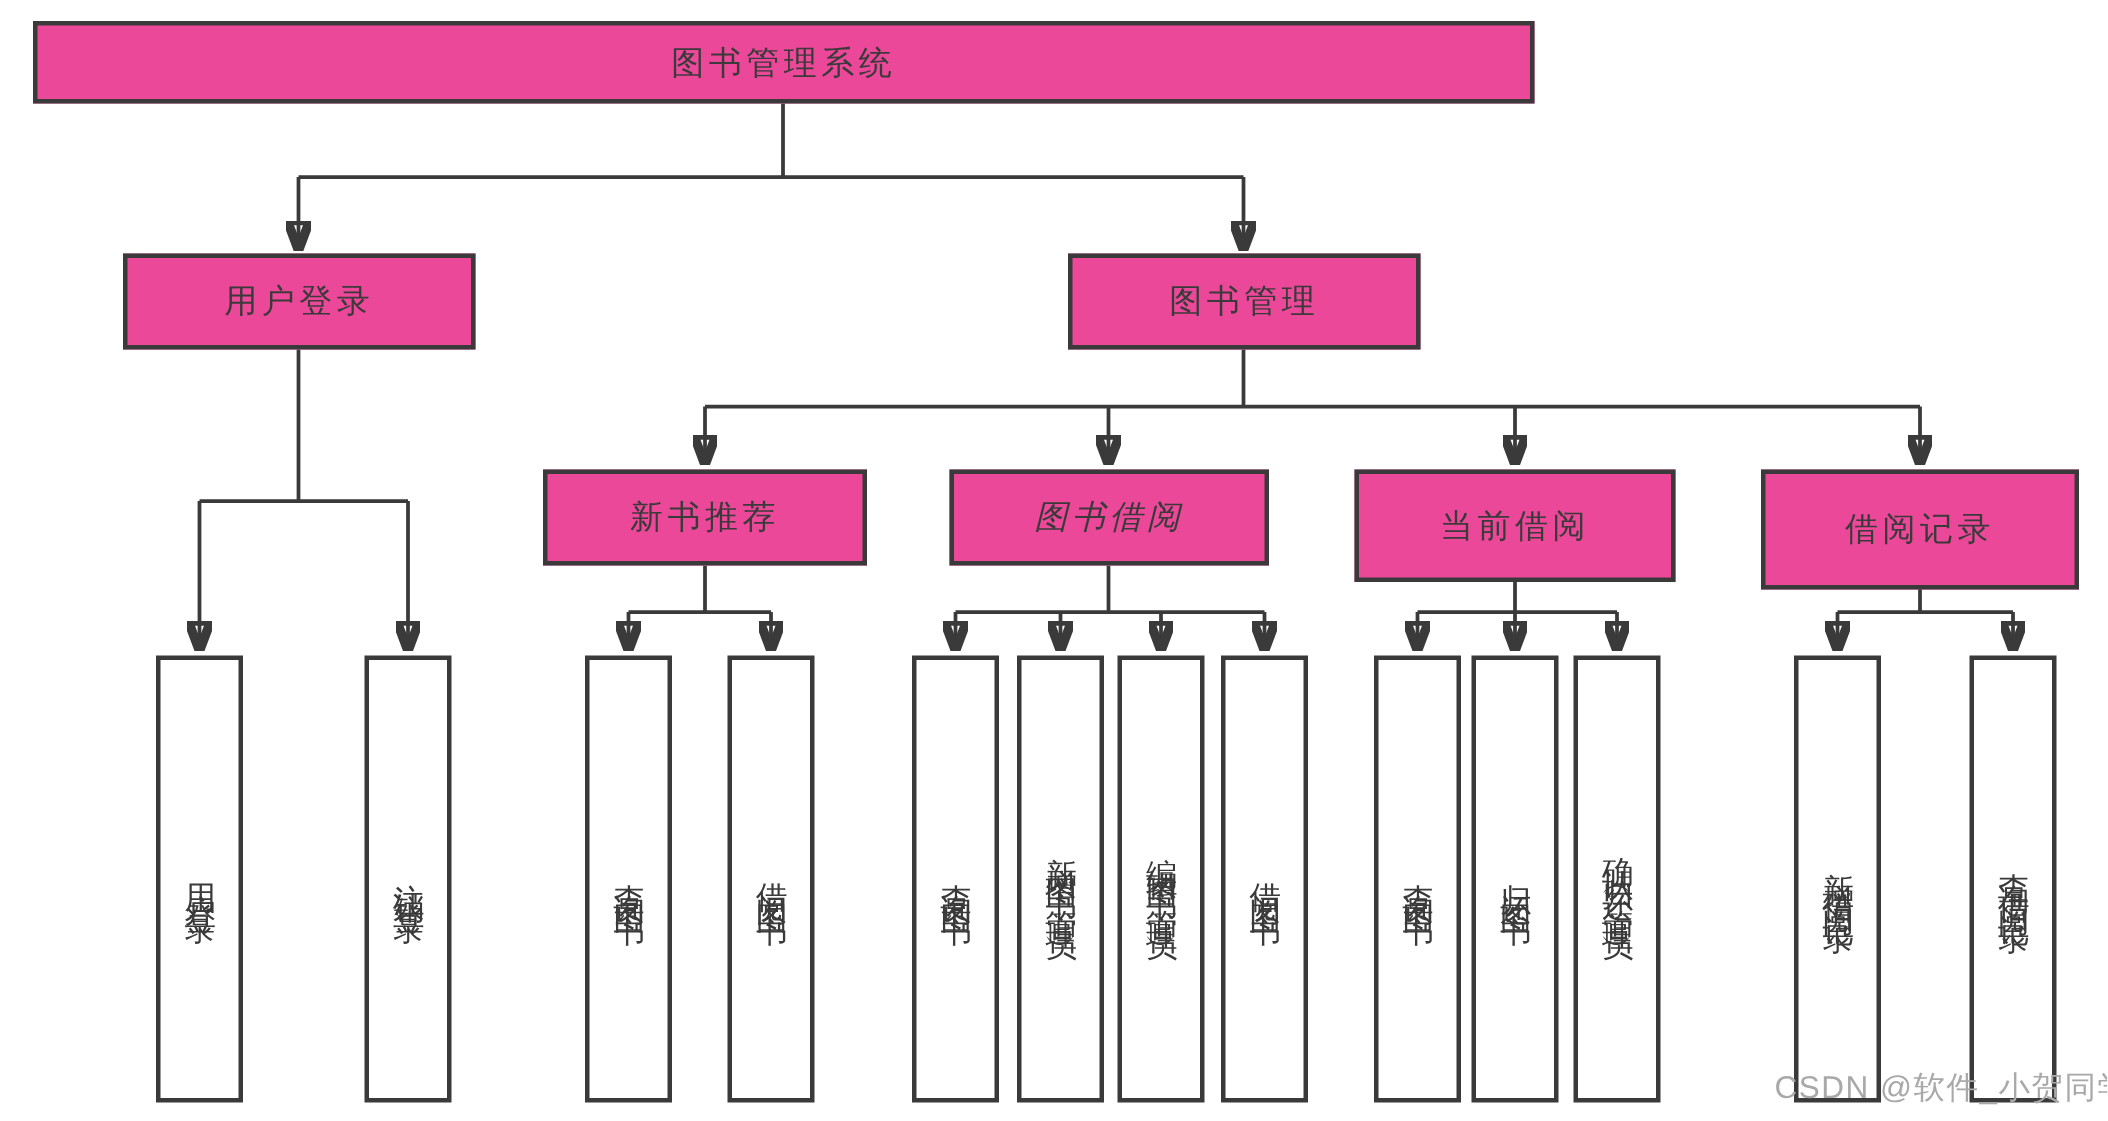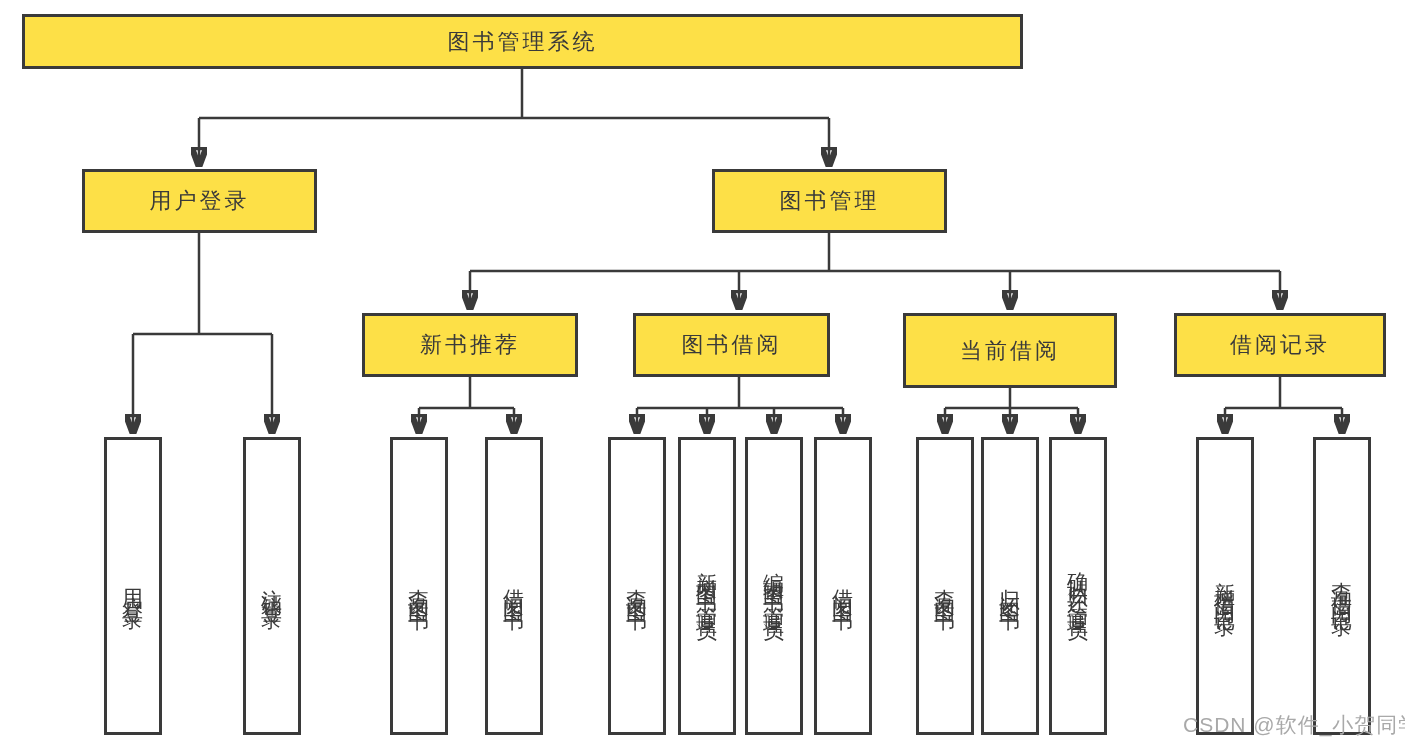--- a/index.html
+++ b/index.html
@@ -17,21 +17,21 @@
     font-family:"Liberation Sans", sans-serif;
   }
   svg.connectors{position:absolute;left:0;top:0;z-index:1;}
   svg.connectors path, svg.connectors line{
     stroke:var(--line);stroke-width:2.5;fill:none;
   }
   .node{
     position:absolute;z-index:2;
     box-sizing:border-box;
     border:3px solid var(--line);
-    background:#fde047;
+    background:#ec4899;
     display:flex;align-items:center;justify-content:center;
     color:var(--text);
     font-size:22px;letter-spacing:3px;
     white-space:nowrap;
   }
   .leaf{
     position:absolute;z-index:2;
     box-sizing:border-box;
     border:3px solid var(--line);
     background:#fff;
@@ -114,23 +114,23 @@
       <line x1="1342" y1="408" x2="1342" y2="434" marker-end="url(#arrow)"></line>
     </g>
   </svg>
 
   <div class="node" style="left:22px;top:14px;width:1001px;height:55px;">图书管理系统</div>
 
   <div class="node" style="left:82px;top:169px;width:235px;height:64px;">用户登录</div>
   <div class="node" style="left:362px;top:313px;width:216px;height:64px;">新书推荐</div>
 
   <div class="node" style="left:712px;top:169px;width:235px;height:64px;">图书管理</div>
-  <div class="node" style="left:633px;top:313px;width:197px;height:64px;">图书借阅</div>
+  <div class="node" style="left:633px;top:313px;width:213px;height:64px;font-style:italic;">图书借阅</div>
   <div class="node" style="left:903px;top:313px;width:214px;height:75px;">当前借阅</div>
-  <div class="node" style="left:1174px;top:313px;width:212px;height:64px;">借阅记录</div>
+  <div class="node" style="left:1174px;top:313px;width:212px;height:80px;">借阅记录</div>
 
   <div class="leaf" style="left:104px;top:437px;width:58px;height:298px;">
     <span class="vtext">用户登录</span>
   </div>
   <div class="leaf" style="left:243px;top:437px;width:58px;height:298px;">
     <span class="vtext">注销登录</span>
   </div>
 
   <div class="leaf" style="left:390px;top:437px;width:58px;height:298px;">
     <span class="vtext">查询图书</span>

